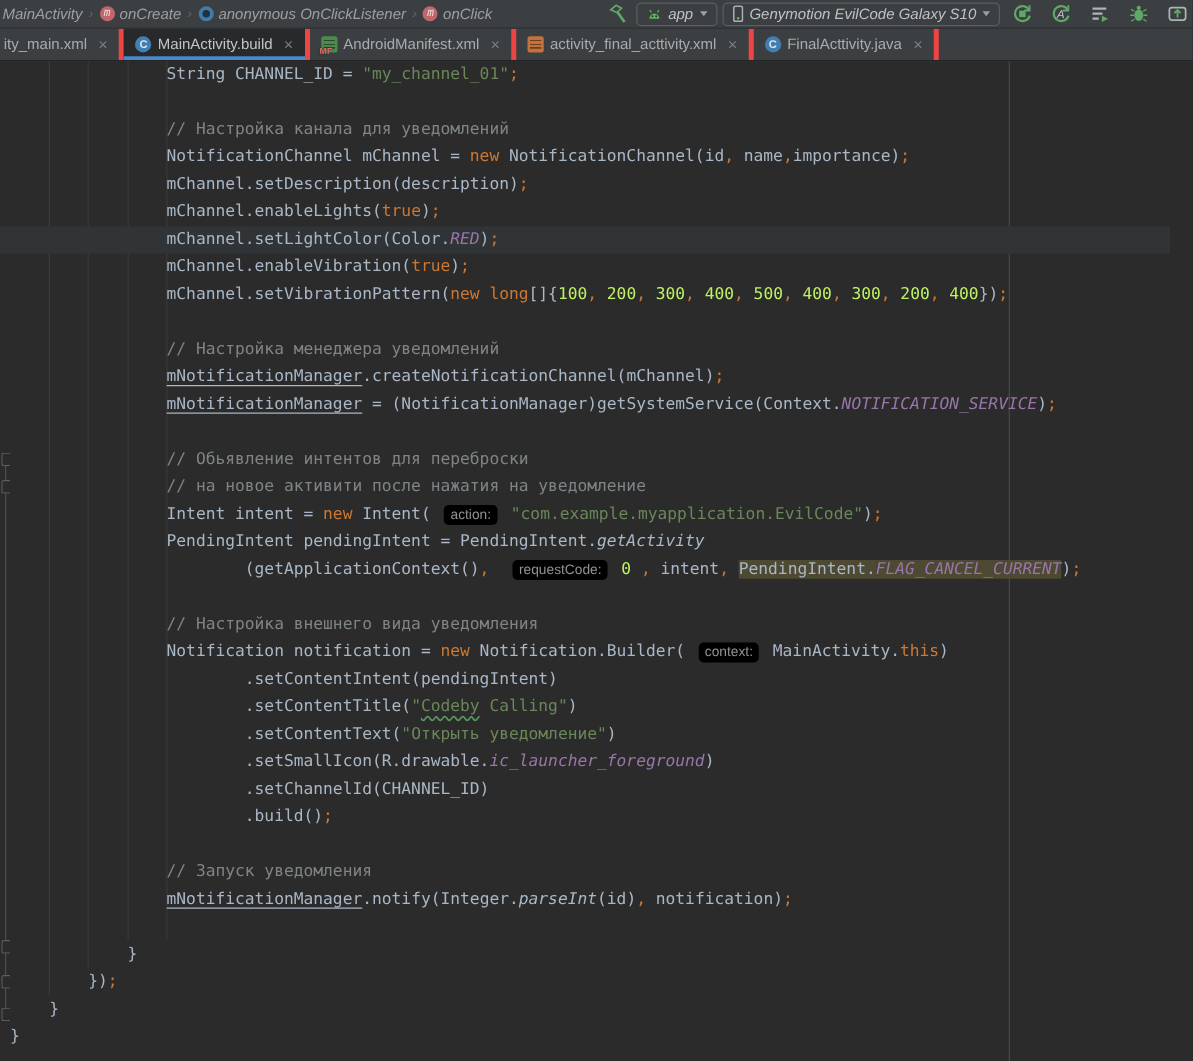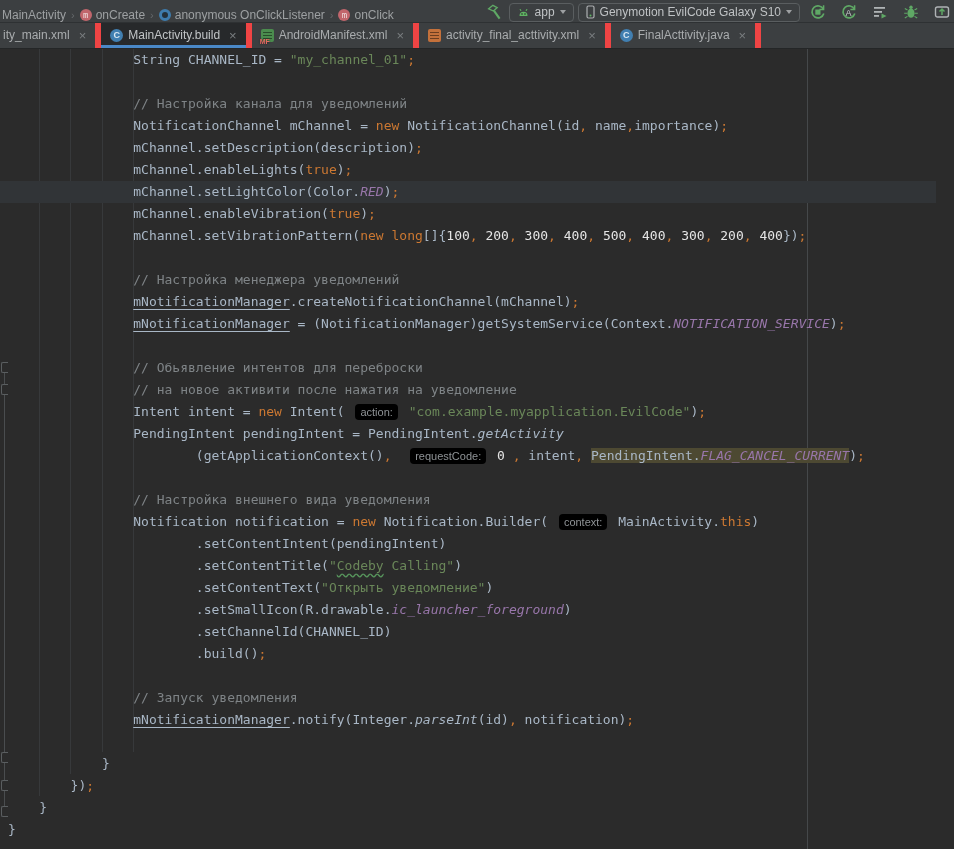--- a/index.html
+++ b/index.html
@@ -4,21 +4,21 @@
 <style>
   html,body{margin:0;padding:0}
   body{
     width:954px;height:849px;position:relative;overflow:hidden;
     background:#2B2B2B;font-family:"Liberation Sans",sans-serif;
     -webkit-font-smoothing:antialiased;
   }
   
   .toolbar{
     position:absolute;top:0;left:0;right:0;height:22px;background:#3C3F41;
-    display:flex;align-items:flex-end;border-bottom:1px solid #2E3133;z-index:5;
+    display:flex;align-items:center;border-bottom:1px solid #2E3133;z-index:5;font-style:italic;
   }
   .breadcrumb{display:flex;align-items:center;padding-left:2px;white-space:nowrap;overflow:hidden}
   .bc-item{display:inline-flex;align-items:center;gap:4px;color:#9DA0A2;font-size:12px;cursor:default}
   .bc-sep{color:#65696B;margin:0 5px;font-size:11px}
   .toolbar-right{margin-left:auto;display:flex;align-items:center;gap:4px;padding-right:2px}
   .combo{
     display:inline-flex;align-items:center;gap:5px;height:17px;padding:0 7px;
     border:1px solid #5A5E60;border-radius:4px;color:#BFC2C4;font-size:12px;background:#3C3F41;
   }
   .caret-down{width:0;height:0;border-left:3.5px solid transparent;border-right:3.5px solid transparent;border-top:4px solid #9DA0A2;display:inline-block}
@@ -33,21 +33,21 @@
   .ic-mf{background:#4B8C4E}
   .ic-xml{background:#C4713B}
   .ic-file i{position:absolute;left:2px;right:2px;top:3px;height:7px;
     background:repeating-linear-gradient(rgba(0,0,0,.45) 0 1px,transparent 1px 3px)}
   .ic-file b{position:absolute;left:-1px;bottom:-3px;font-size:7px;line-height:7px;color:#E46962;font-weight:bold;font-family:"Liberation Sans",sans-serif;text-shadow:0 0 2px #222}
   
   .tabbar{
     position:absolute;top:22px;left:0;right:0;height:26px;background:#3C3F41;
     display:flex;align-items:stretch;border-bottom:1px solid #242627;z-index:4;
   }
-  .tab{display:flex;align-items:center;gap:5px;padding:0 9px;color:#A9ACAE;font-size:12px;position:relative;border-right:6px solid #ef4444;cursor:default}
+  .tab{display:flex;align-items:center;gap:5px;padding:0 9px;color:#A9ACAE;font-size:12px;position:relative;border-right:4px solid #ef4444;cursor:default}
   .tab:first-child{padding-left:3px}
   .tab.active{background:#27292B;color:#C2C5C7}
   .tab.active::after{content:"";position:absolute;left:0;right:0;bottom:0;height:3px;background:#4A88C7}
   .tab-close{color:#7A7E80;font-size:13px;margin-left:4px;line-height:1}
   
   .editor{position:absolute;top:48px;left:0;right:0;bottom:0;background:#2B2B2B;overflow:hidden}
   .indent-guide{position:absolute;top:0;width:1px;background:#37393B}
   .margin-line{position:absolute;top:0;bottom:0;left:807px;width:1px;background:#45484A}
   .fold-mark{position:absolute;left:1px;width:6px;height:9px;border:1px solid #5A5E60;border-right:none;border-radius:2px 0 0 2px;background:#2B2B2B;z-index:2}
   .fold-line{position:absolute;left:4px;width:1px;background:#4A4D4F}
@@ -55,21 +55,21 @@
     position:absolute;top:1px;left:8px;right:0;
     font-family:"DejaVu Sans Mono",monospace;font-size:13px;line-height:22px;
     white-space:pre;color:#A9B7C6;z-index:1;
   }
   .code-line{height:22px}
   .caret-line{background:#313437;margin-left:-8px;padding-left:8px;margin-right:18px}
   .tk.d{color:#A9B7C6}
   .tk.k{color:#CC7832}
   .tk.s{color:#6A8759}
   .tk.c{color:#7F8487}
-  .tk.n{color:#e5e5e5}
+  .tk.n{color:#bef264}
   .tk.p{color:#CC7832}
   .tk.ct{color:#9876AA;font-style:italic}
   .tk.sm{color:#A9B7C6;font-style:italic}
   .tk.fld{color:#A9B7C6;text-decoration:underline;text-underline-offset:3px}
   .tk.hl{background:#4D4932}
   .tk.typo{text-decoration:underline wavy #57965C;text-decoration-skip-ink:none;text-underline-offset:3px}
   .tk.hint{
     display:inline-block;background:#000000;color:#8F9396;font-size:11px;line-height:14px;
     border-radius:4px;padding:1px 5px;margin:0 3px;font-family:"Liberation Sans",sans-serif;
     vertical-align:baseline;

